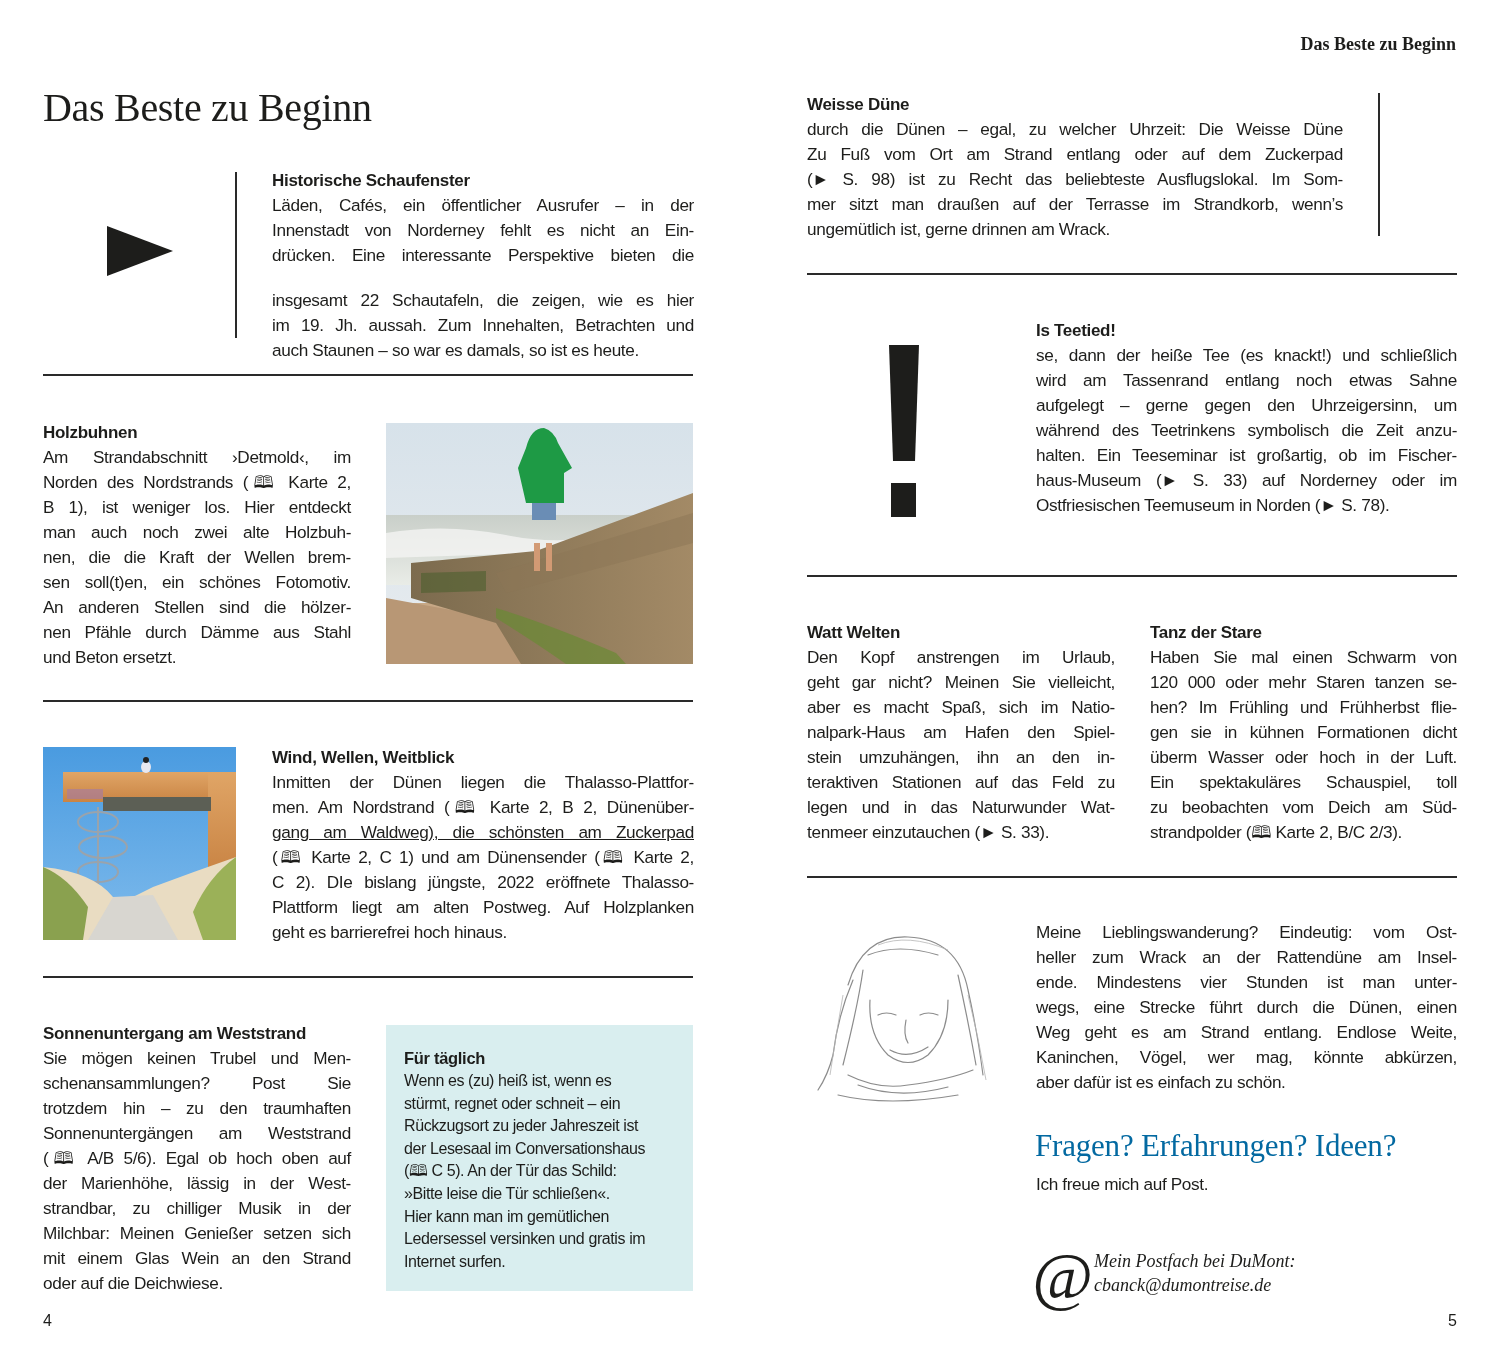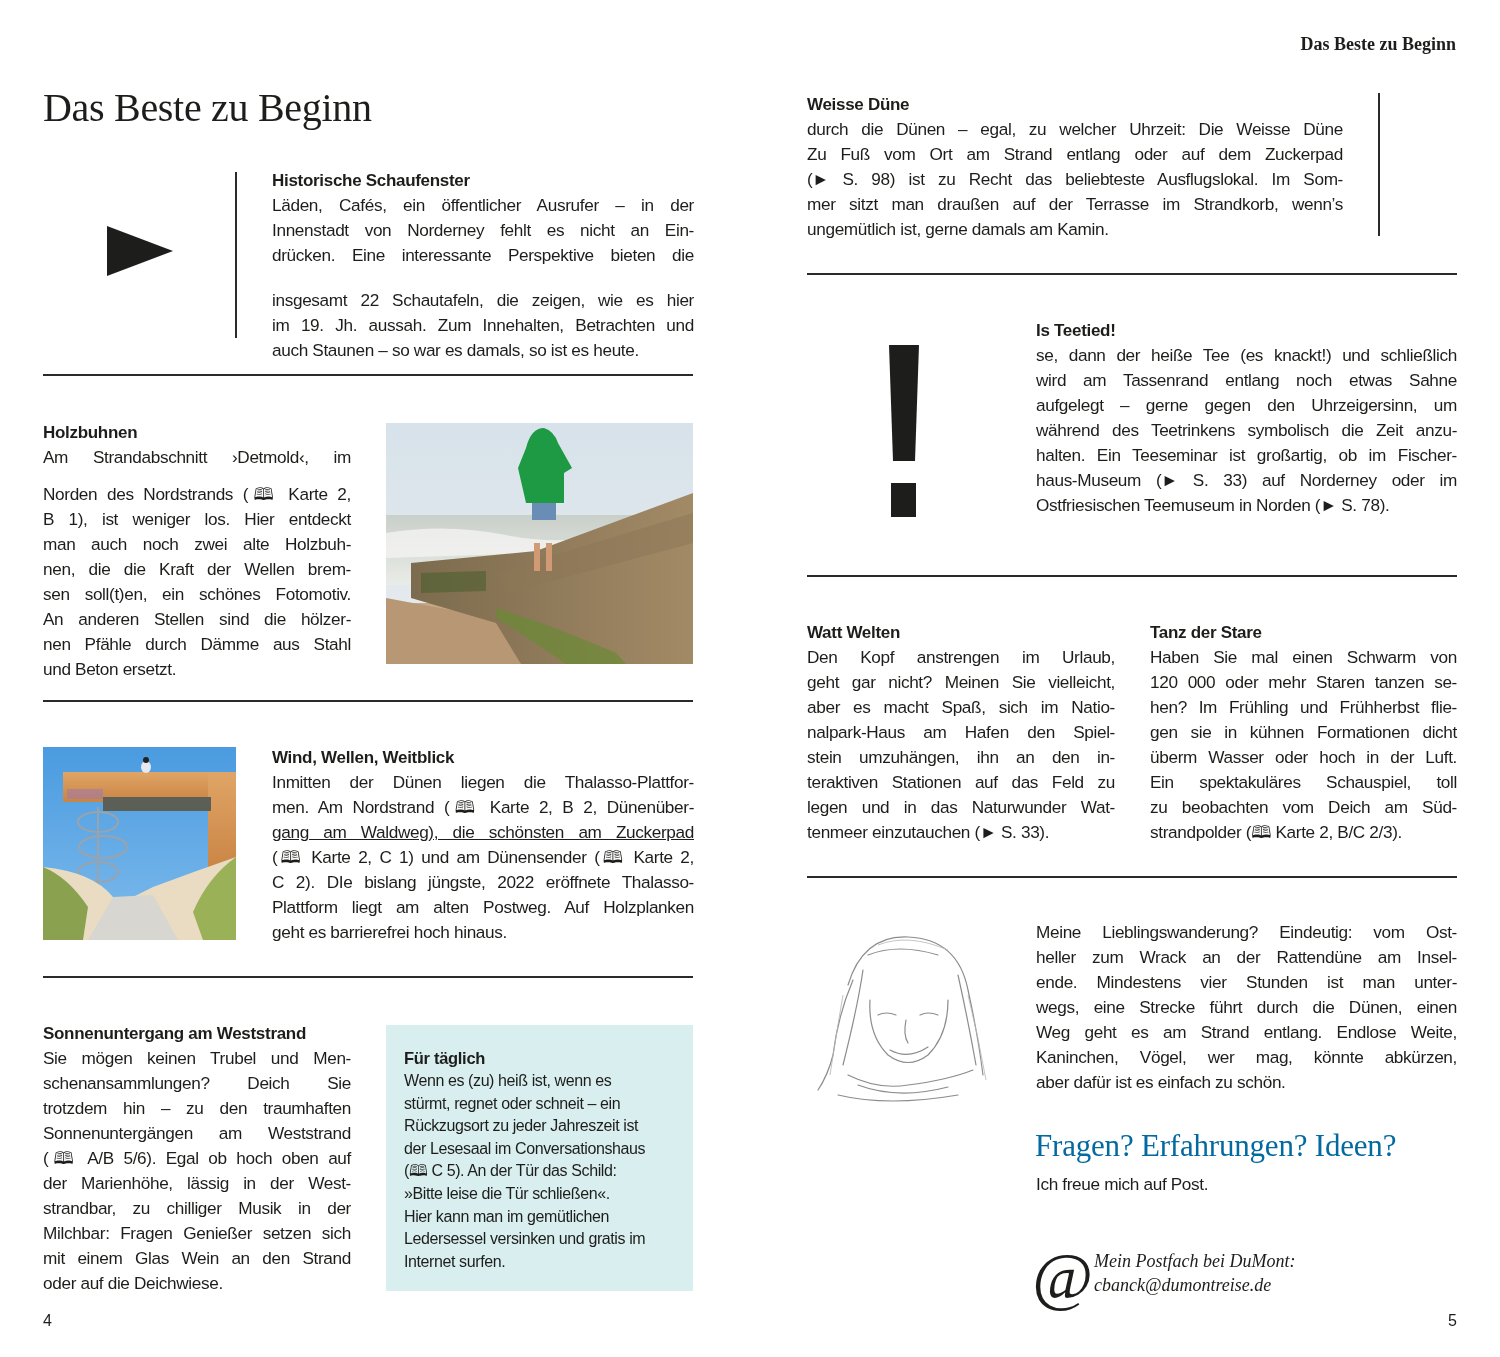--- a/index.html
+++ b/index.html
@@ -52,21 +52,21 @@
     <div style="text-align-last:justify;">im 19. Jh. aussah. Zum Innehalten, Betrachten und</div>
     <div>auch Staunen – so war es damals, so ist es heute.</div>
   </div>
 </section>
 <div class="abs rule" style="left:43px; top:374px; width:650px;"></div>
 
 <section class="abs" style="left:43px; top:420px; width:308px;">
   <div class="section-title">Holzbuhnen</div>
   <div class="body-text">
     <div style="text-align-last:justify;">Am Strandabschnitt ›Detmold‹, im</div>
-    <div style="text-align-last:justify;margin-top:12px;">Norden des Nordstrands (🕮 Karte 2,</div>
+    <div style="text-align-last:justify;">Norden des Nordstrands (🕮 Karte 2,</div>
     <div style="text-align-last:justify;">B 1), ist weniger los. Hier entdeckt</div>
     <div style="text-align-last:justify;">man auch noch zwei alte Holzbuh-</div>
     <div style="text-align-last:justify;">nen, die die Kraft der Wellen brem-</div>
     <div style="text-align-last:justify;">sen soll(t)en, ein schönes Fotomotiv.</div>
     <div style="text-align-last:justify;">An anderen Stellen sind die hölzer-</div>
     <div style="text-align-last:justify;">nen Pfähle durch Dämme aus Stahl</div>
     <div>und Beton ersetzt.</div>
   </div>
 </section>
 <div class="abs photo" style="left:386px; top:423px; width:307px; height:241px;" title="Kind in grüner Jacke auf einer Buhne am Strand">
@@ -145,27 +145,27 @@
     <div style="text-align-last:justify;">Plattform liegt am alten Postweg. Auf Holzplanken</div>
     <div>geht es barrierefrei hoch hinaus.</div>
   </div>
 </section>
 <div class="abs rule" style="left:43px; top:976px; width:650px;"></div>
 
 <section class="abs" style="left:43px; top:1021px; width:308px;">
   <div class="section-title">Sonnenuntergang am Weststrand</div>
   <div class="body-text">
     <div style="text-align-last:justify;">Sie mögen keinen Trubel und Men-</div>
-    <div style="text-align-last:justify;">schenansammlungen? Deich Sie</div>
+    <div style="text-align-last:justify;">schenansammlungen? Post Sie</div>
     <div style="text-align-last:justify;">trotzdem hin – zu den traumhaften</div>
     <div style="text-align-last:justify;">Sonnenuntergängen am Weststrand</div>
     <div style="text-align-last:justify;">(🕮 A/B 5/6). Egal ob hoch oben auf</div>
     <div style="text-align-last:justify;">der Marienhöhe, lässig in der West-</div>
     <div style="text-align-last:justify;">strandbar, zu chilliger Musik in der</div>
-    <div style="text-align-last:justify;">Milchbar: Fragen Genießer setzen sich</div>
+    <div style="text-align-last:justify;">Milchbar: Meinen Genießer setzen sich</div>
     <div style="text-align-last:justify;">mit einem Glas Wein an den Strand</div>
     <div>oder auf die Deichwiese.</div>
   </div>
 </section>
 
 <aside class="abs tip-box" style="left:386px; top:1025px; width:307px; height:266px;">
   <div class="section-title">Für täglich</div>
   <div class="body-text">
     <div>Wenn es (zu) heiß ist, wenn es</div>
     <div>stürmt, regnet oder schneit – ein</div>
@@ -181,21 +181,21 @@
 
 <div class="abs page-num" style="left:43px; top:1312px;">4</div>
 
 <section class="abs" style="left:807px; top:92px; width:536px;">
   <div class="section-title">Weisse Düne</div>
   <div class="body-text">
     <div style="text-align-last:justify;">durch die Dünen – egal, zu welcher Uhrzeit: Die Weisse Düne</div>
     <div style="text-align-last:justify;">Zu Fuß vom Ort am Strand entlang oder auf dem Zuckerpad</div>
     <div style="text-align-last:justify;">(► S. 98) ist zu Recht das beliebteste Ausflugslokal. Im Som-</div>
     <div style="text-align-last:justify;">mer sitzt man draußen auf der Terrasse im Strandkorb, wenn’s</div>
-    <div>ungemütlich ist, gerne damals am Kamin.</div>
+    <div>ungemütlich ist, gerne drinnen am Wrack.</div>
   </div>
 </section>
 <div class="abs vrule" style="left:1378px; top:93px; height:143px;"></div>
 <div class="abs rule" style="left:807px; top:273px; width:650px;"></div>
 
 <svg class="abs" style="left:889px; top:345px;" width="30" height="172" viewBox="0 0 30 172">
   <polygon points="0,0 30,0 26,116 4,116" fill="#1d1d1b"></polygon>
   <rect x="2" y="138" width="25" height="34" fill="#1d1d1b"></rect>
 </svg>
 <section class="abs" style="left:1036px; top:318px; width:421px;">

